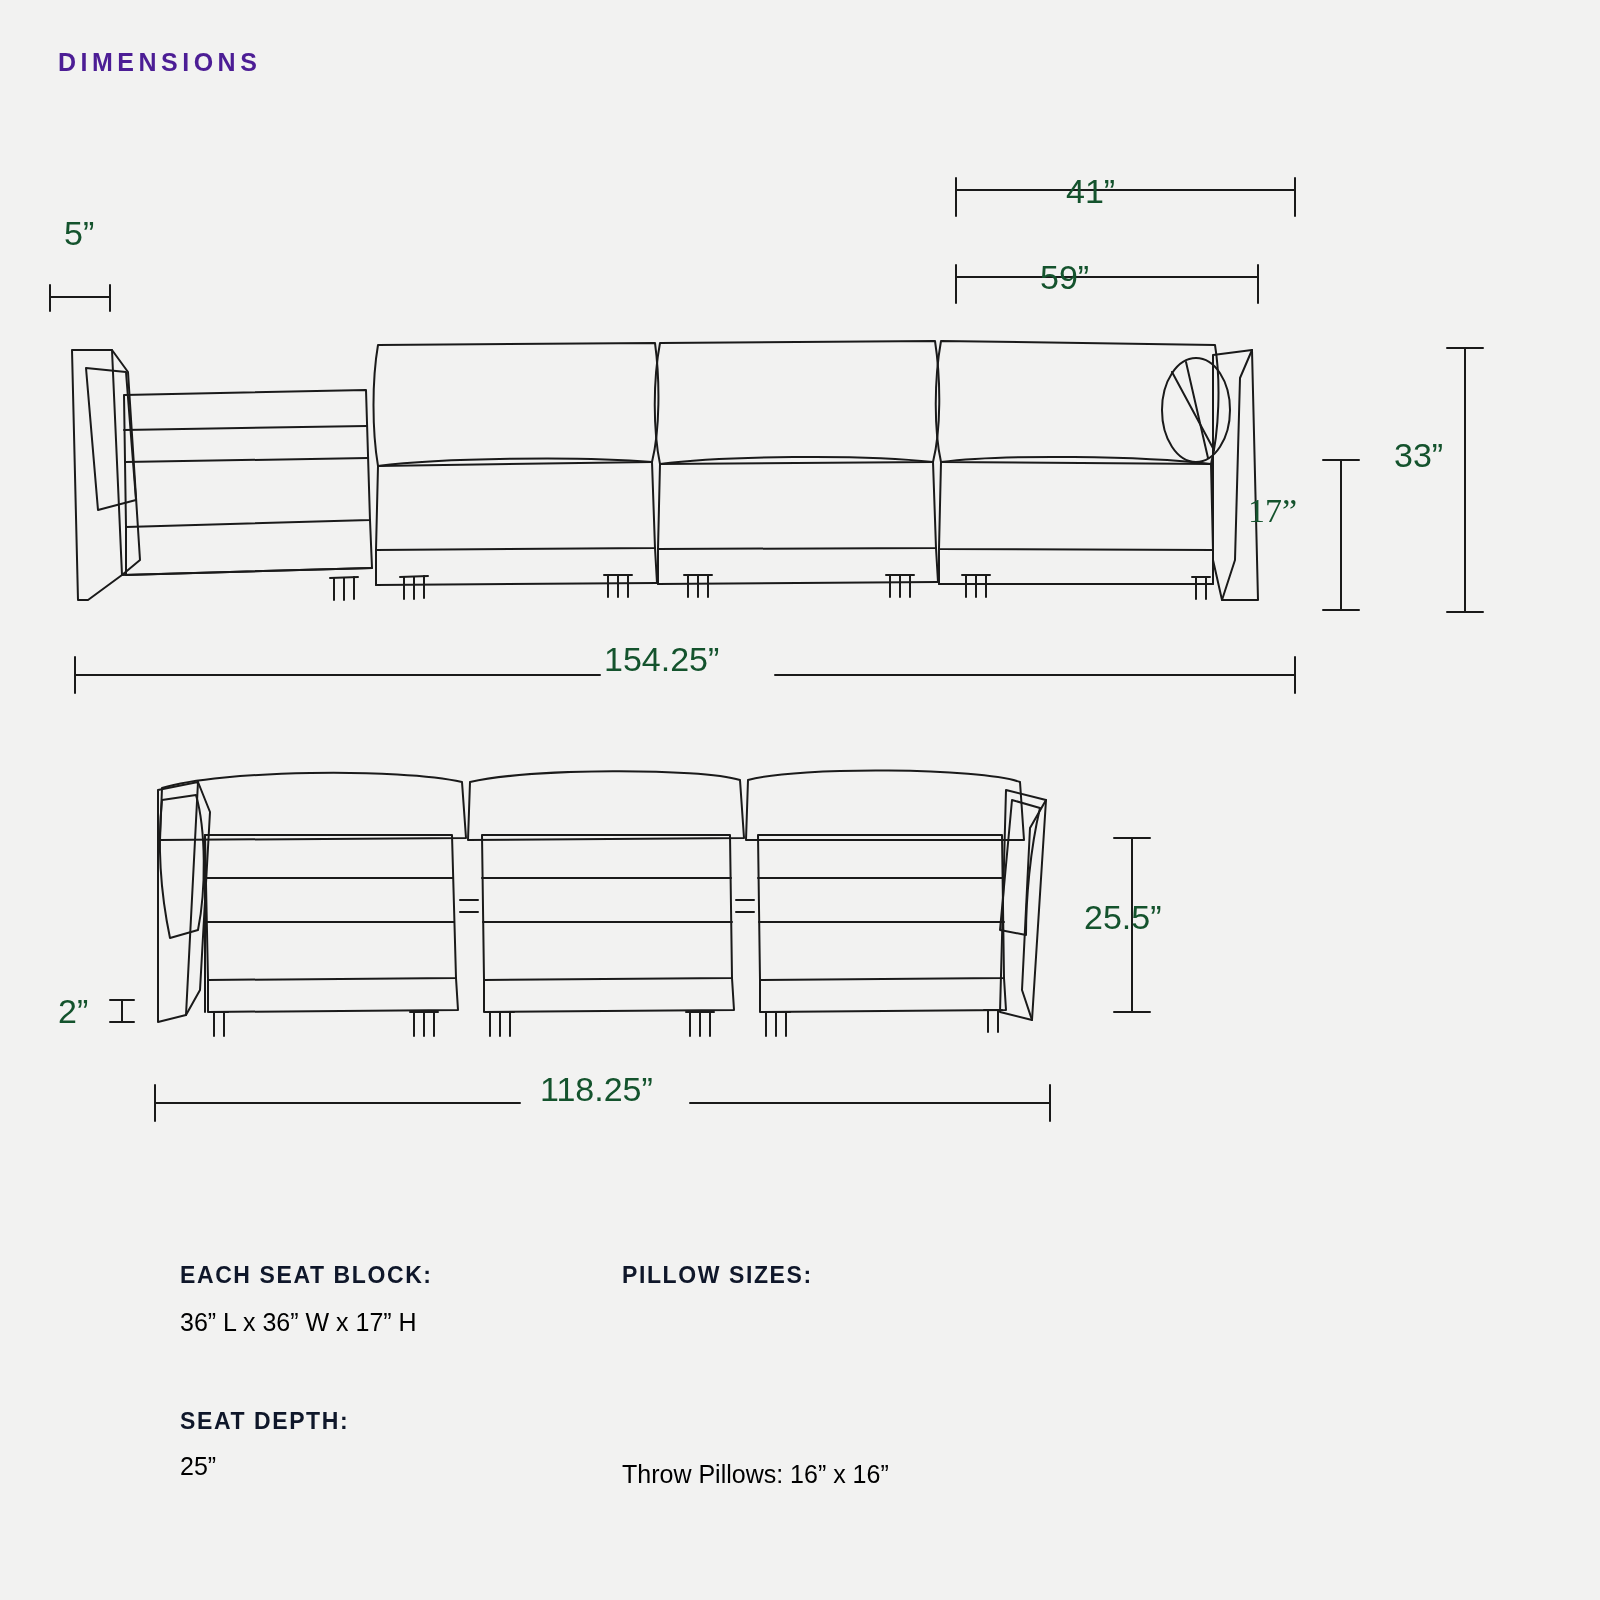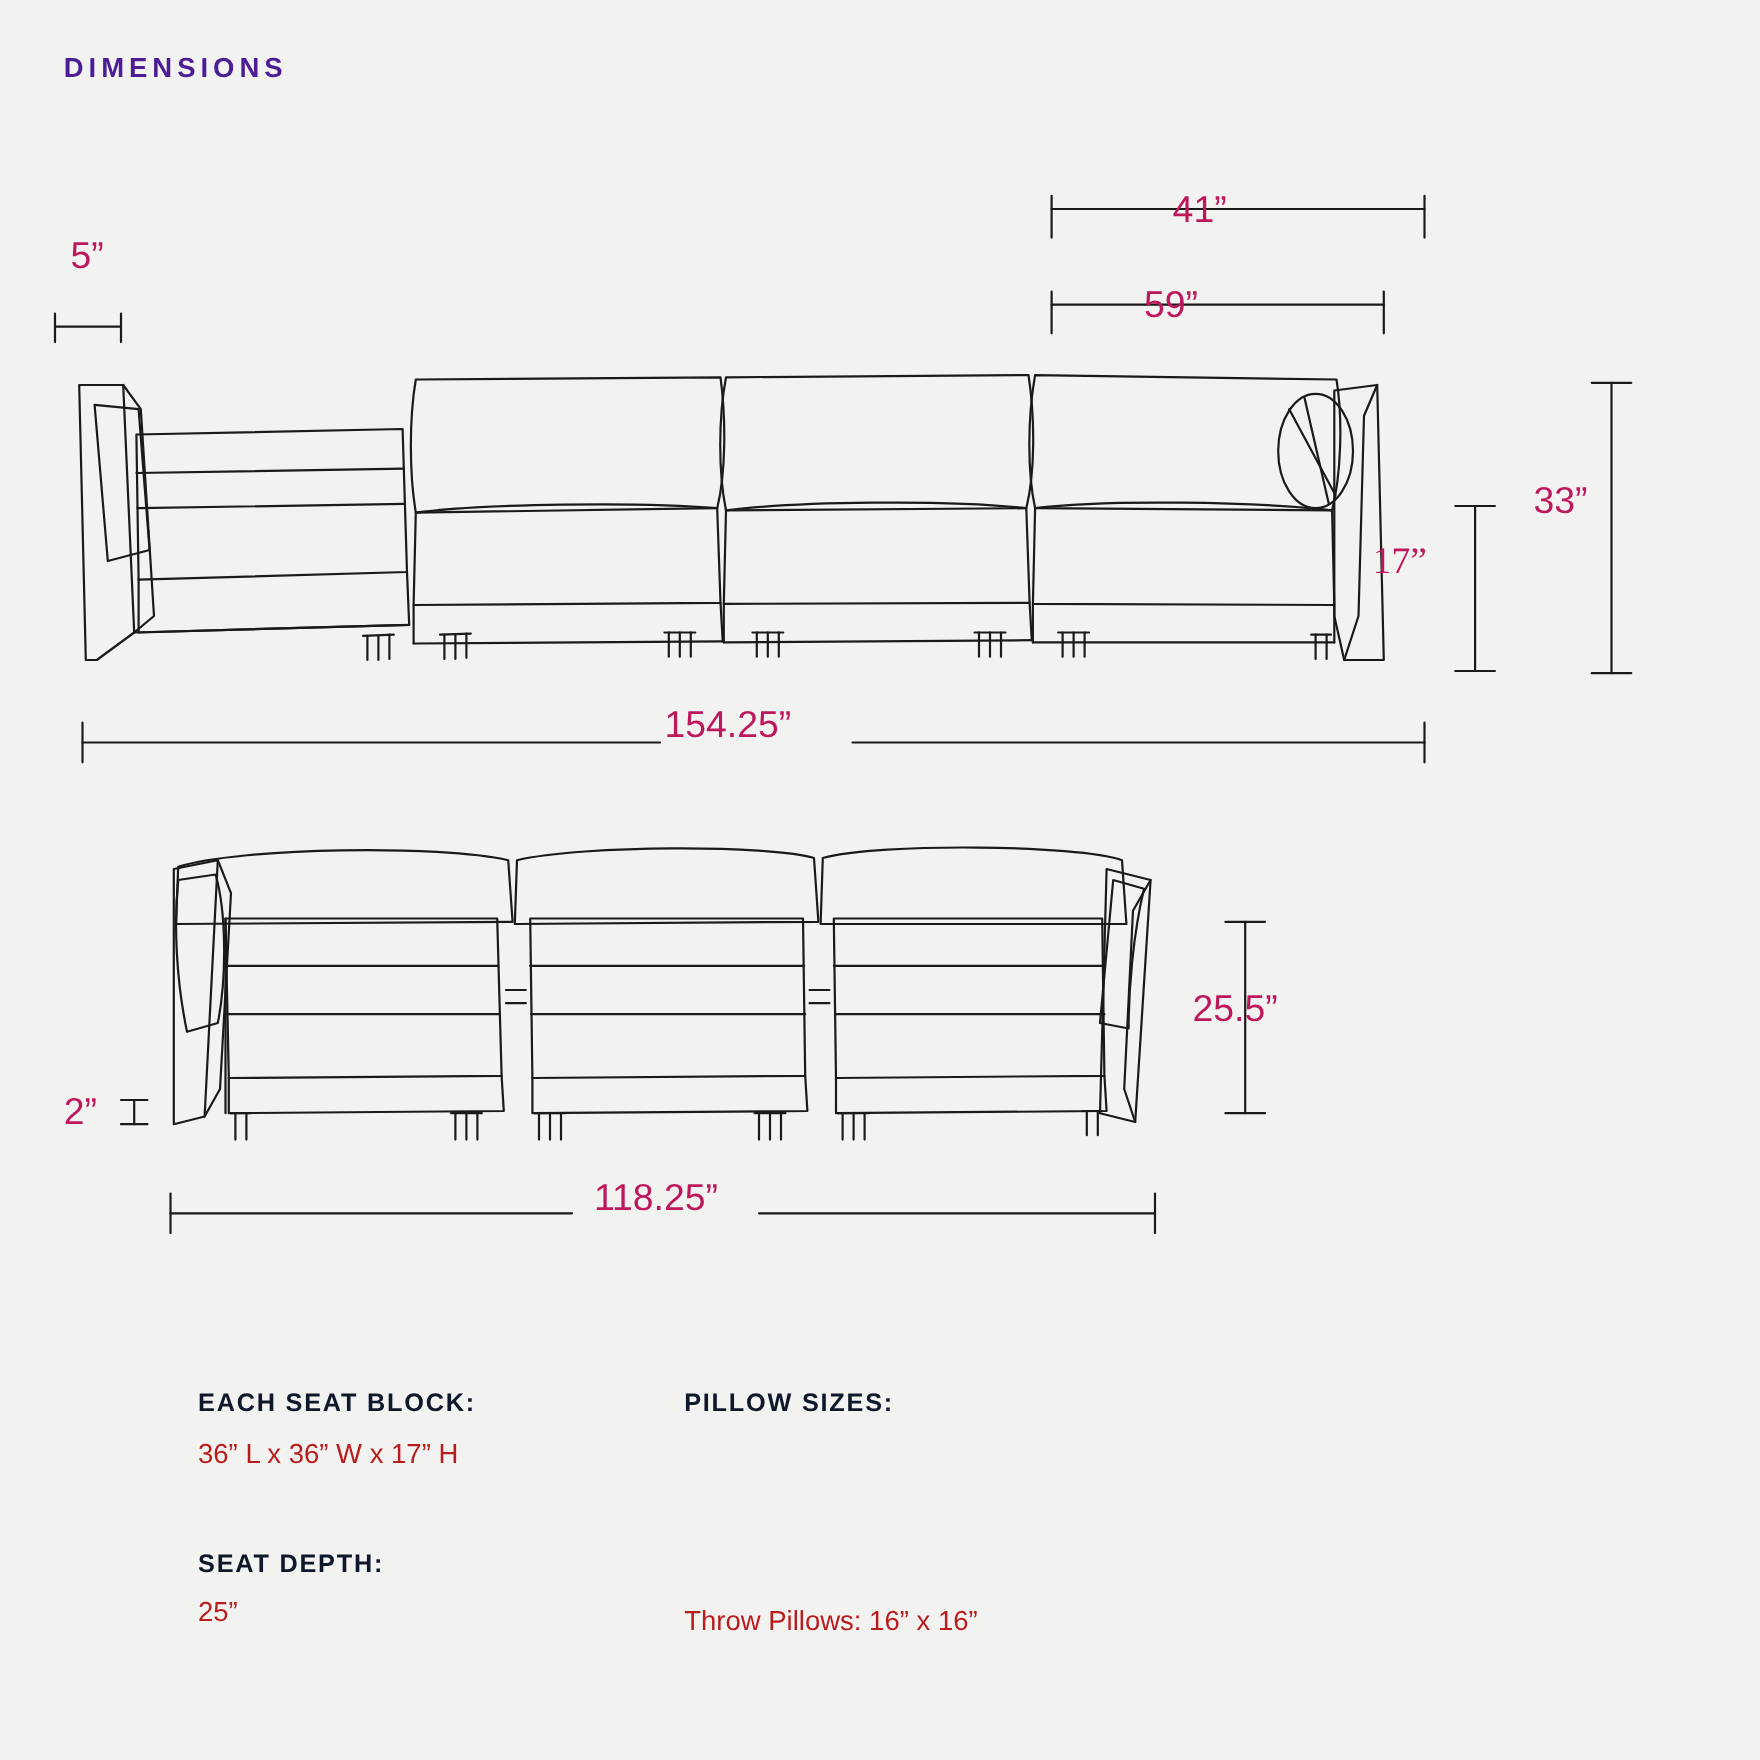--- a/index.html
+++ b/index.html
@@ -33,35 +33,35 @@
     position: absolute;
     left: 0;
     top: 0;
     width: 1600px;
     height: 1600px;
     pointer-events: none;
   }
   .dimlabel {
     position: absolute;
     font-size: 34px;
-    color: #be185d;
+    color: #14532d;
     white-space: nowrap;
   }
   .spec-head {
     position: absolute;
     font-size: 23px;
     font-weight: bold;
     letter-spacing: 1.6px;
     color: #0f172a;
     white-space: nowrap;
   }
   .spec-line {
     position: absolute;
     font-size: 25px;
-    color: #b91c1c;
+    color: #000000;
     white-space: nowrap;
   }
 </style>
 </head>
 <body>
 
 <div class="page">
 
   <div id="title">DIMENSIONS</div>
 

